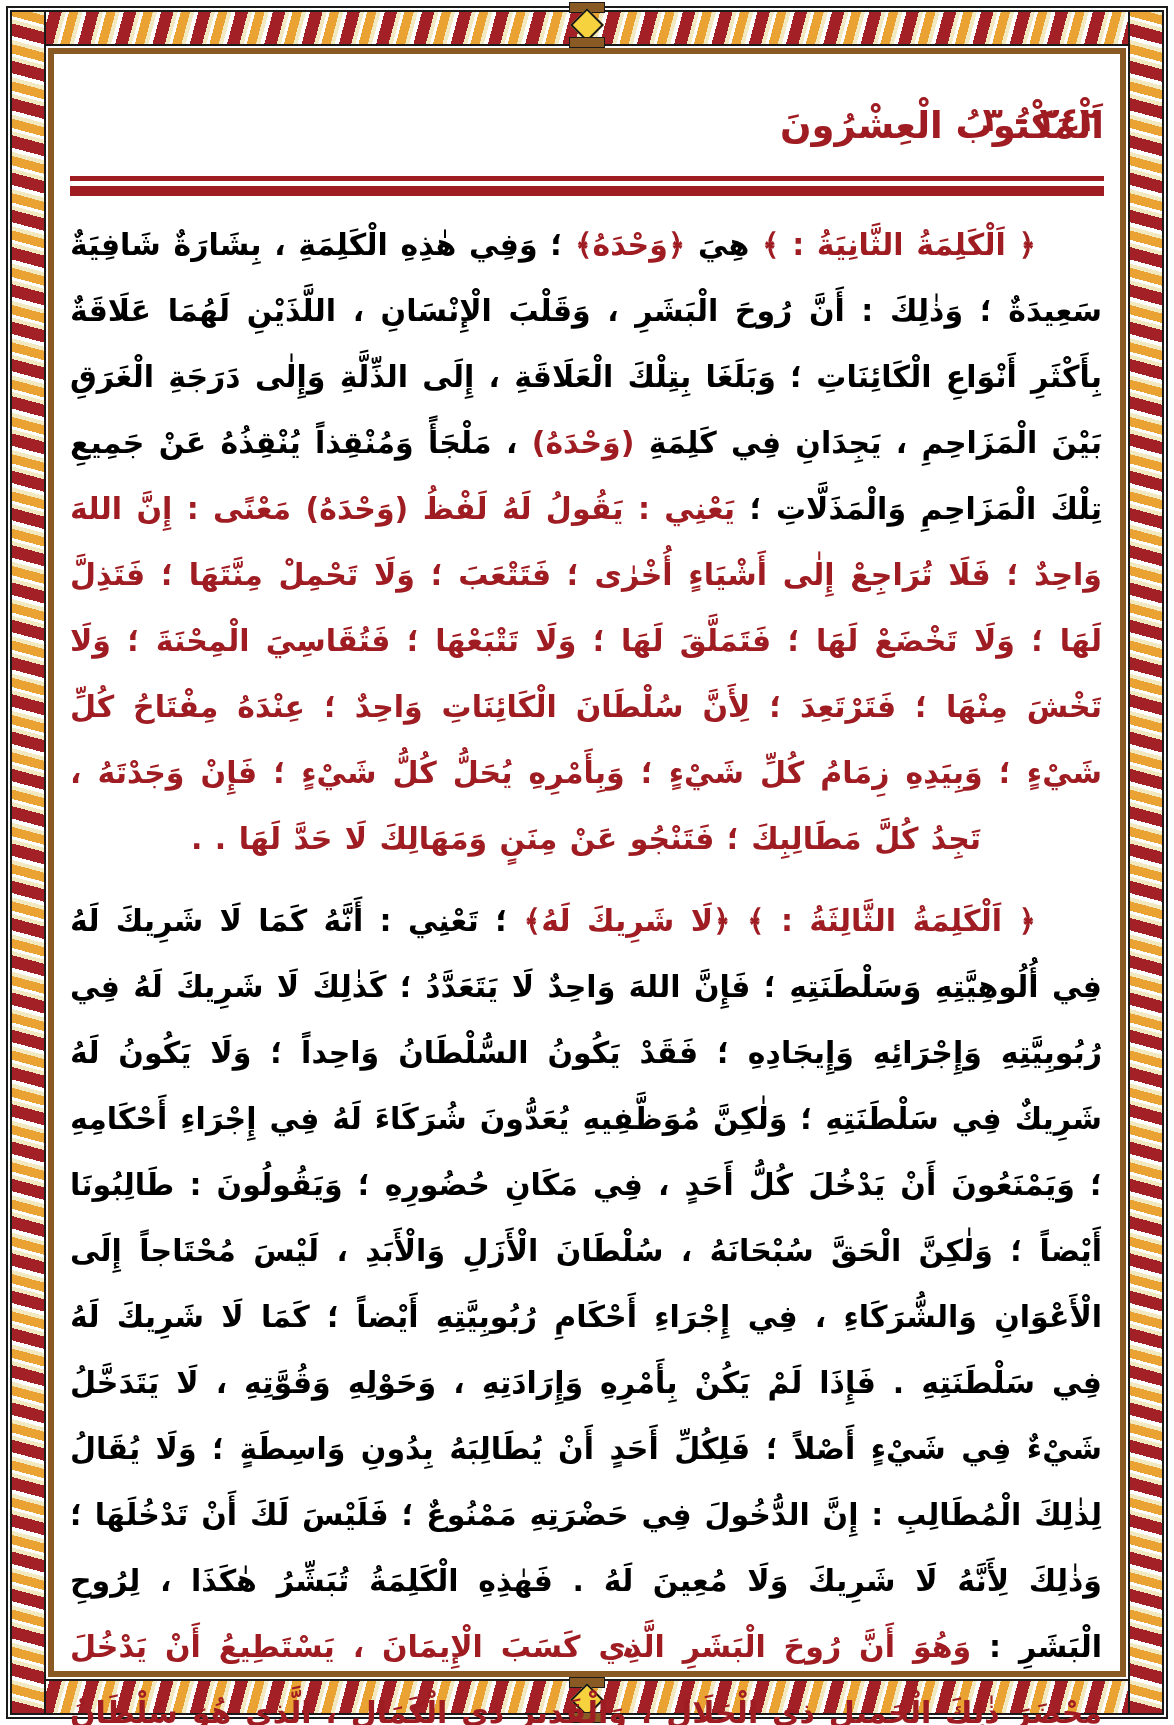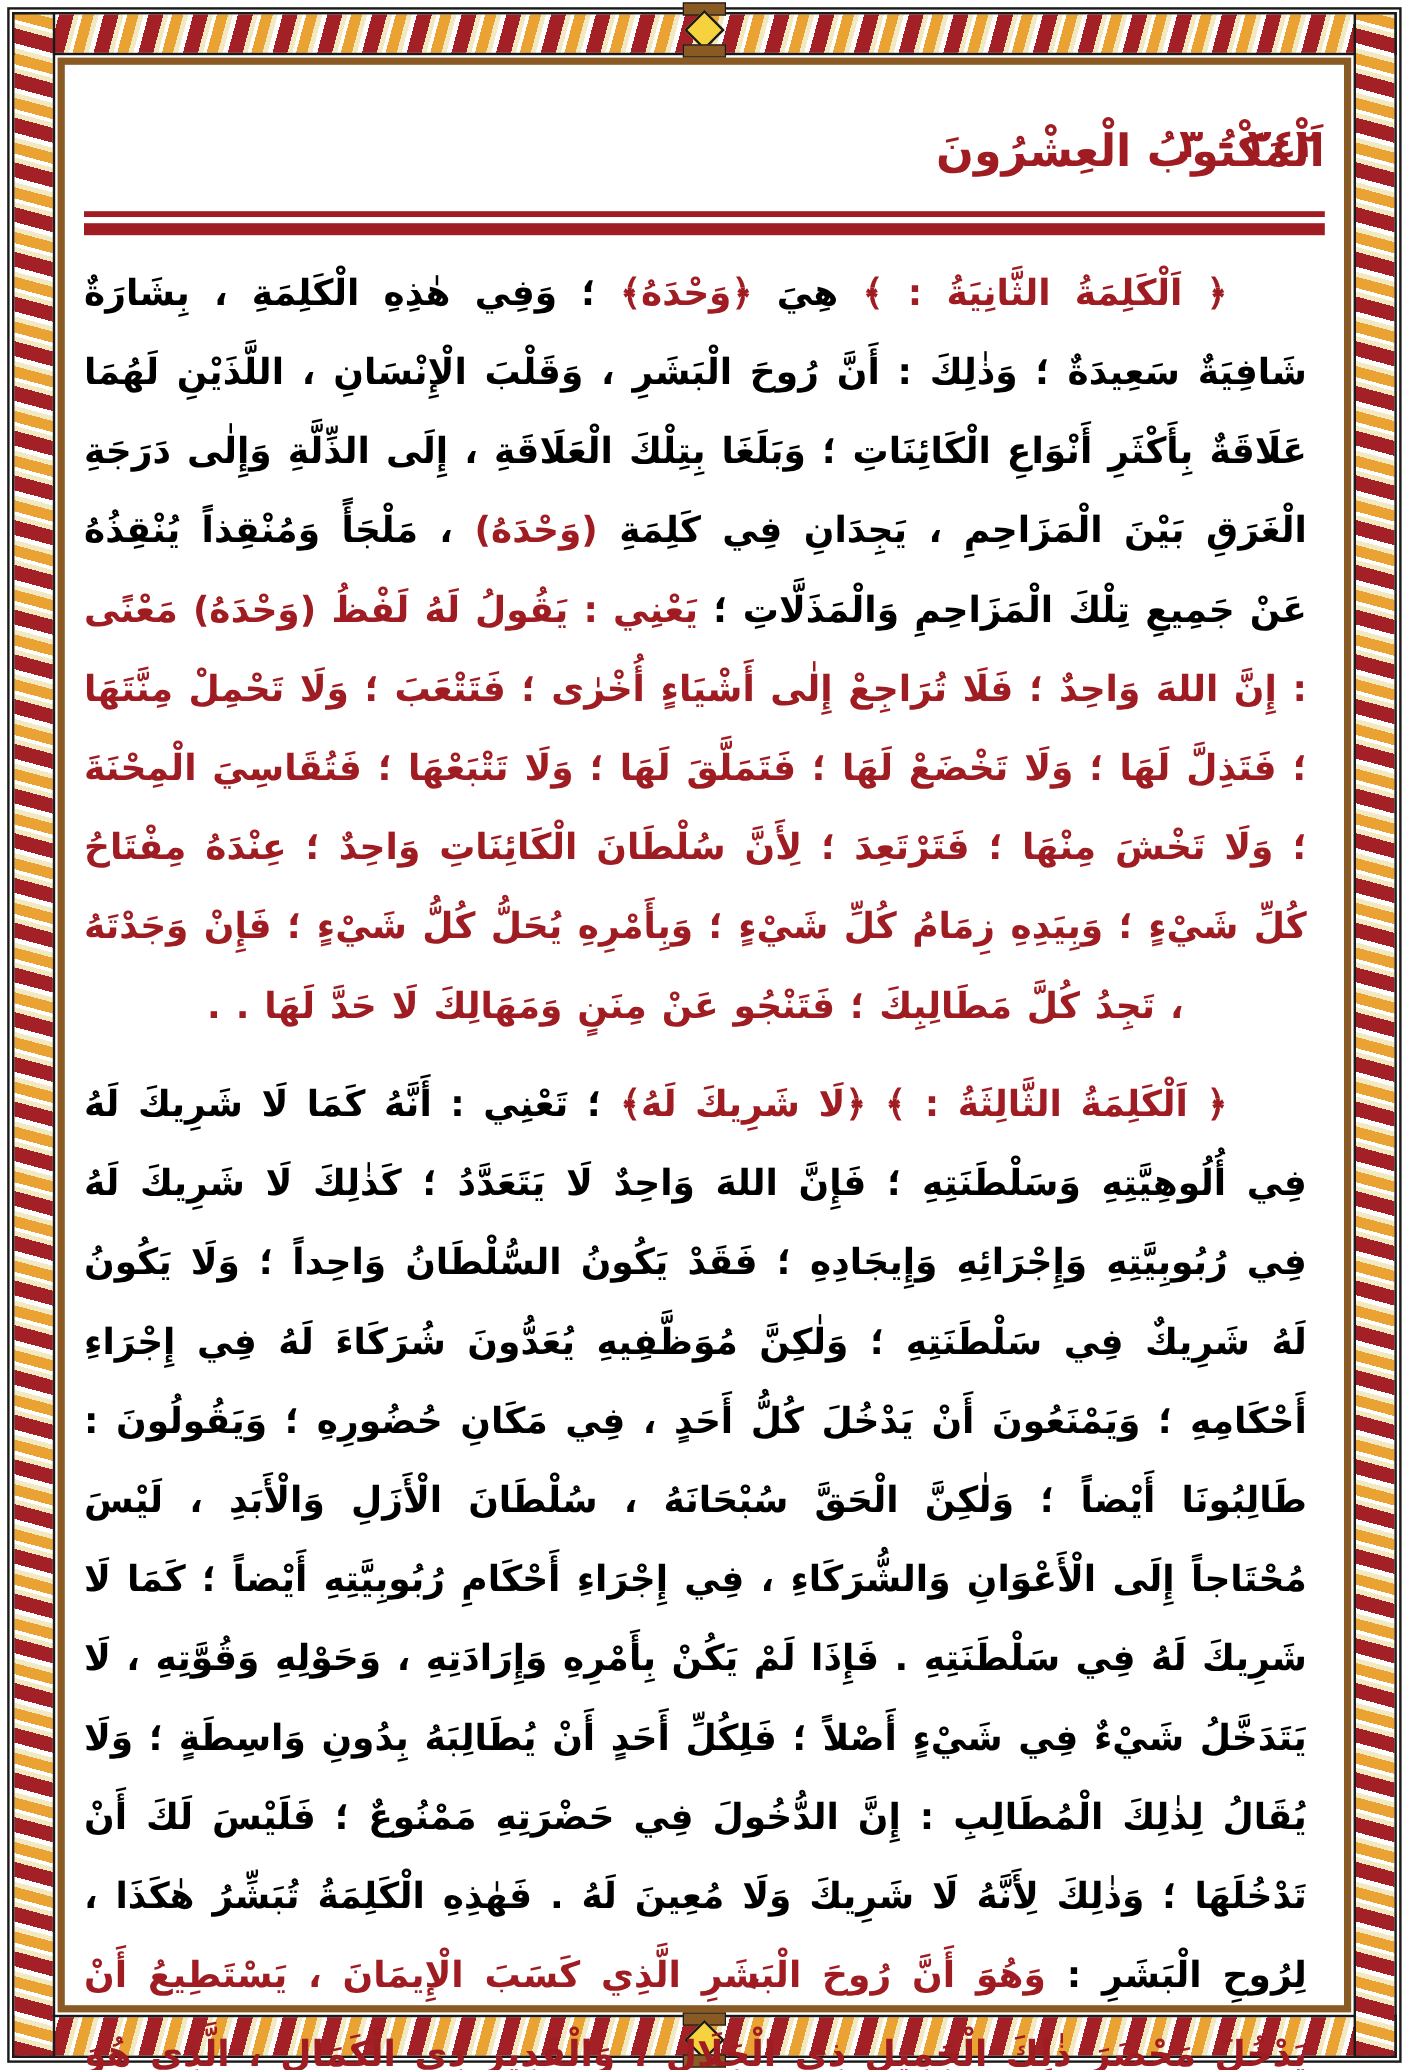--- a/index.html
+++ b/index.html
@@ -96,21 +96,21 @@
     margin:0;
     color:var(--accent-red);
     font-size:37px;font-weight:bold;
     line-height:72px;
   }
   .header-rule{margin:14px 0 6px 0;}
   .header-rule .thin{height:5px;background:var(--accent-red);}
   .header-rule .gap{height:5px;background:#ffffff;}
   .header-rule .thick{height:10px;background:var(--accent-red);}
   .para{
-    margin:16px 15px 0 0;
+    margin:16px 2px 0 0;
     font-size:30px;font-weight:bold;
     line-height:66px;
     text-align:justify;
     text-align-last:center;
     text-indent:66px;
     word-spacing:2px;
   }
   .para .red{color:var(--accent-red);}
   .para .black{color:var(--ink);}
 </style>

